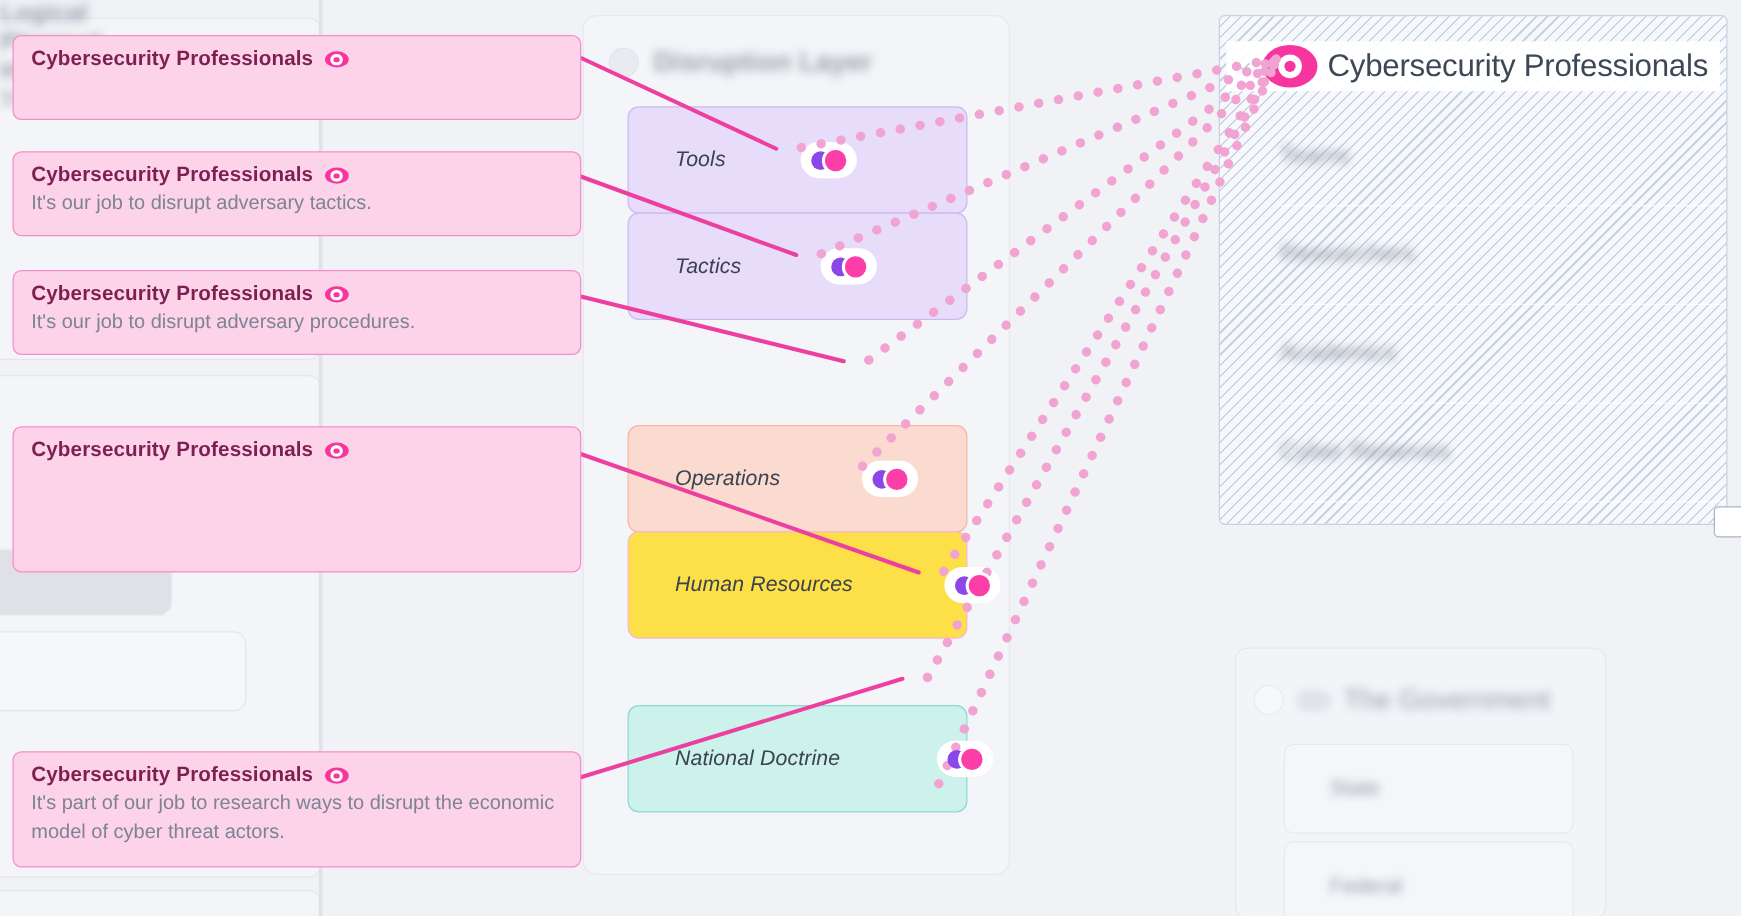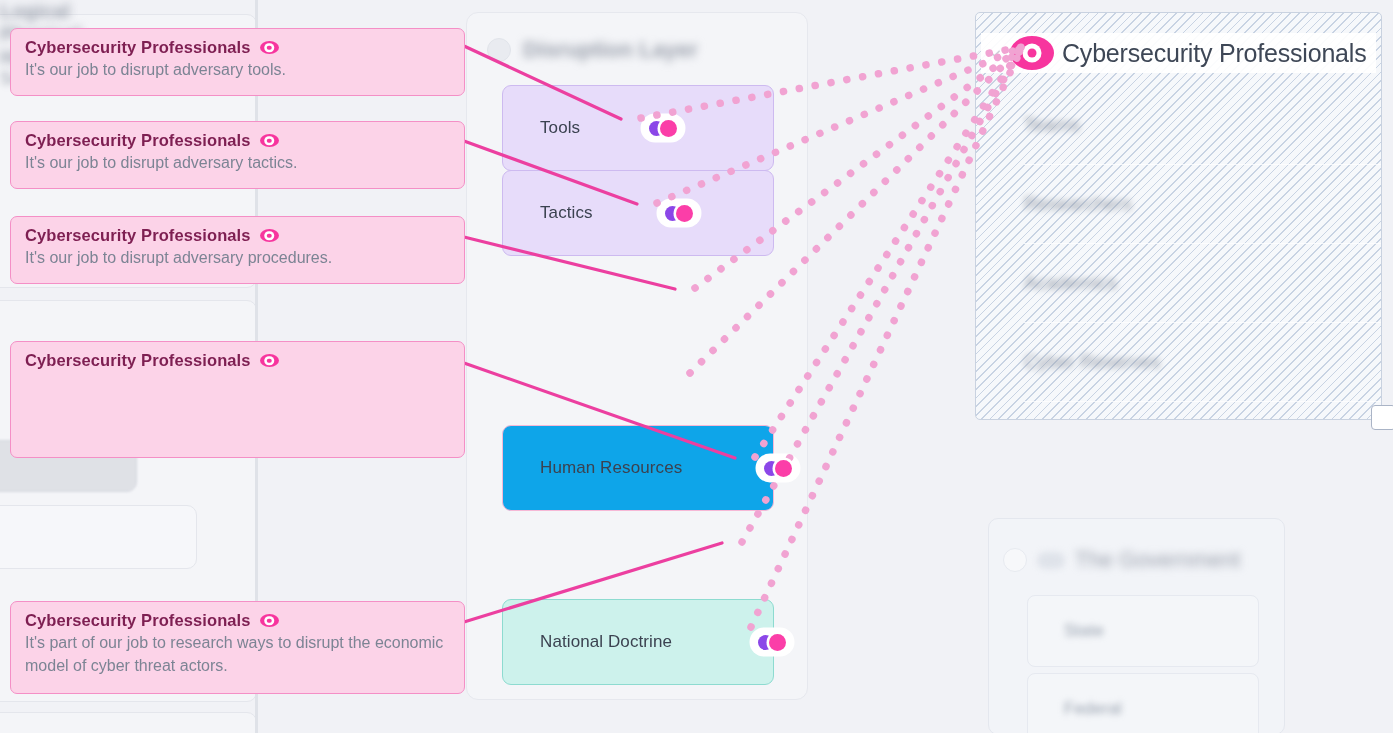--- a/index.html
+++ b/index.html
@@ -23,28 +23,28 @@
     position:absolute;left:466px;top:12px;width:340px;height:686px;
     background:#f4f5f8;border:1px solid #e6e8ee;border-radius:12px;
   }
   #center-col .col-head{
     position:absolute;left:20px;top:24px;display:flex;align-items:center;gap:12px;
   }
   .head-dot{width:22px;height:22px;border-radius:50%;background:#e9ebf0;
             border:1px solid #e1e4ea;}
   .layer-card{
     position:absolute;left:35px;width:270px;height:84px;border-radius:9px;
-    display:flex;align-items:center;
+    display:flex;align-items:center;font-style:italic;
   }
   .layer-card .lbl{
     font-size:17px;color:#3b4250;letter-spacing:.1px;margin-left:37px;
   }
   .c-purple{background:#e7dcfa;border:1px solid #cdbaf0;}
   .c-peach {background:#fbdacf;border:1px solid #f5b9a4;}
-  .c-pink  {background:#0ea5e9;border:1px solid #f6b8d6;}
+  .c-pink  {background:#fde047;border:1px solid #f6b8d6;}
   .c-mint  {background:#cdf2ec;border:1px solid #8ddbd0;}
 
   
   .pill{
     position:absolute;width:42px;height:26px;border-radius:14px;background:#fff;
     box-shadow:0 0 0 1.5px #ffffff;
     display:flex;align-items:center;justify-content:center;gap:0px;
   }
   .pill .halfmoon{
     width:15px;height:15px;border-radius:50%;background:#8b47e8;
@@ -165,31 +165,38 @@
 
     <div class="layer-card c-purple" style="top:157px;align-items:center;">
       <span class="lbl">Tactics</span>
       <span class="pill" style="left:155px;top:29px;">
         <i class="halfmoon"></i>
           <i class="dot"></i>
       </span>
     </div>
 
 
+    <div class="layer-card c-peach" style="top:327px;">
+      <span class="lbl">Operations</span>
+      <span class="pill" style="left:188px;top:29px;">
+        <i class="halfmoon"></i>
+          <i class="dot"></i>
+      </span>
+    </div>
 
     <div class="layer-card c-pink" style="top:412px;">
       <span class="lbl">Human Resources</span>
       <span class="pill" style="left:254px;top:29px;">
         <i class="halfmoon"></i>
           <i class="dot"></i>
       </span>
     </div>
 
 
-    <div class="layer-card c-mint" style="top:586px;">
+    <div class="layer-card c-mint" style="top:551px;">
       <span class="lbl">National Doctrine</span>
       <span class="pill" style="left:248px;top:29px;">
         <i class="halfmoon"></i>
           <i class="dot"></i>
       </span>
     </div>
   </div>
 
   <div id="right-panel">
     <div class="rp-head">
@@ -261,21 +268,20 @@
 
   <div class="tip" style="left:10px;top:28px;width:455px;height:68px;">
     <div class="t-head">
       <span class="t-title">Cybersecurity Professionals</span>
       <span class="eye">
           <i class="lid"></i>
           <i class="ring"></i>
           <i class="pup"></i>
         </span>
     </div>
-    <div class="t-body">It's our job to disrupt adversary tools.</div>
   </div>
 
   <div class="tip" style="left:10px;top:121px;width:455px;height:68px;">
     <div class="t-head">
       <span class="t-title">Cybersecurity Professionals</span>
       <span class="eye">
           <i class="lid"></i>
           <i class="ring"></i>
           <i class="pup"></i>
         </span>

